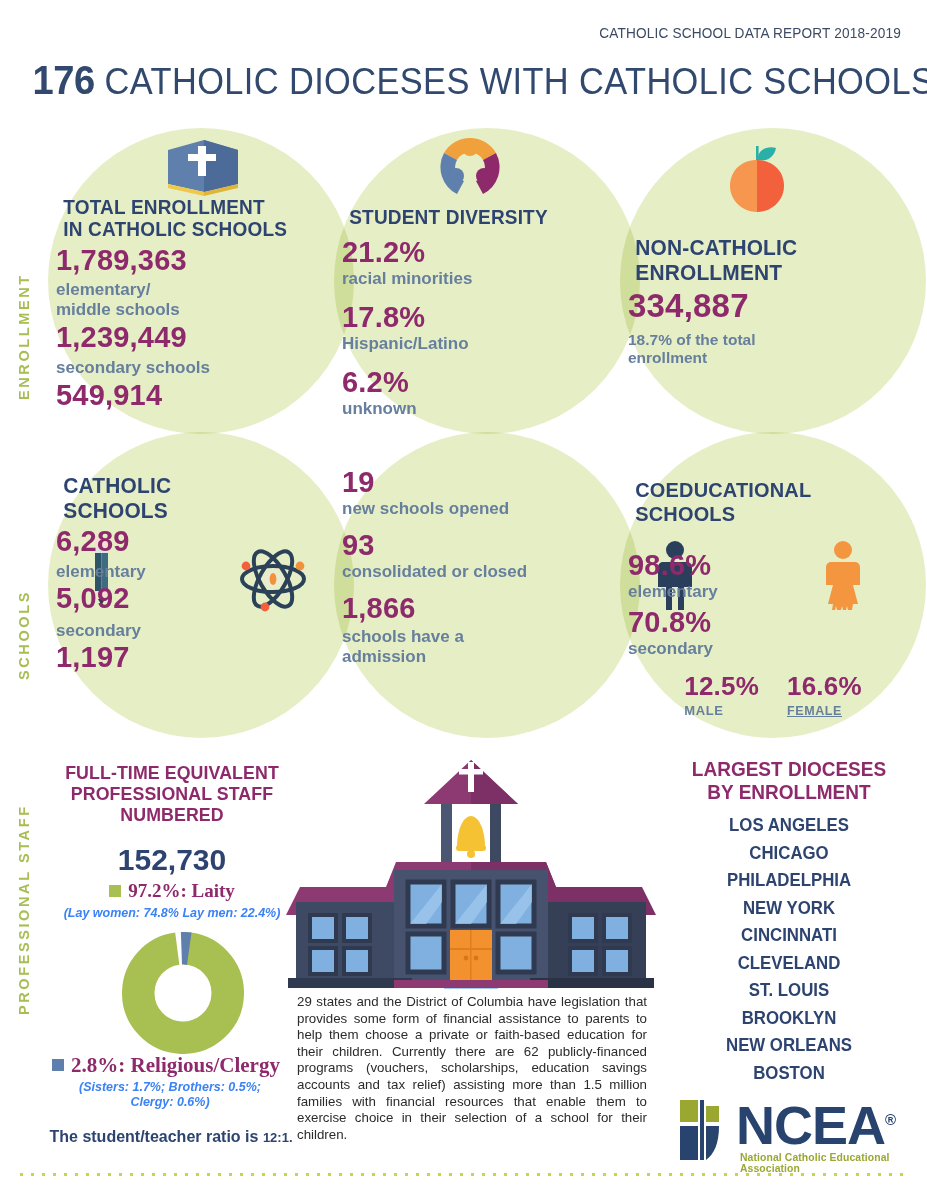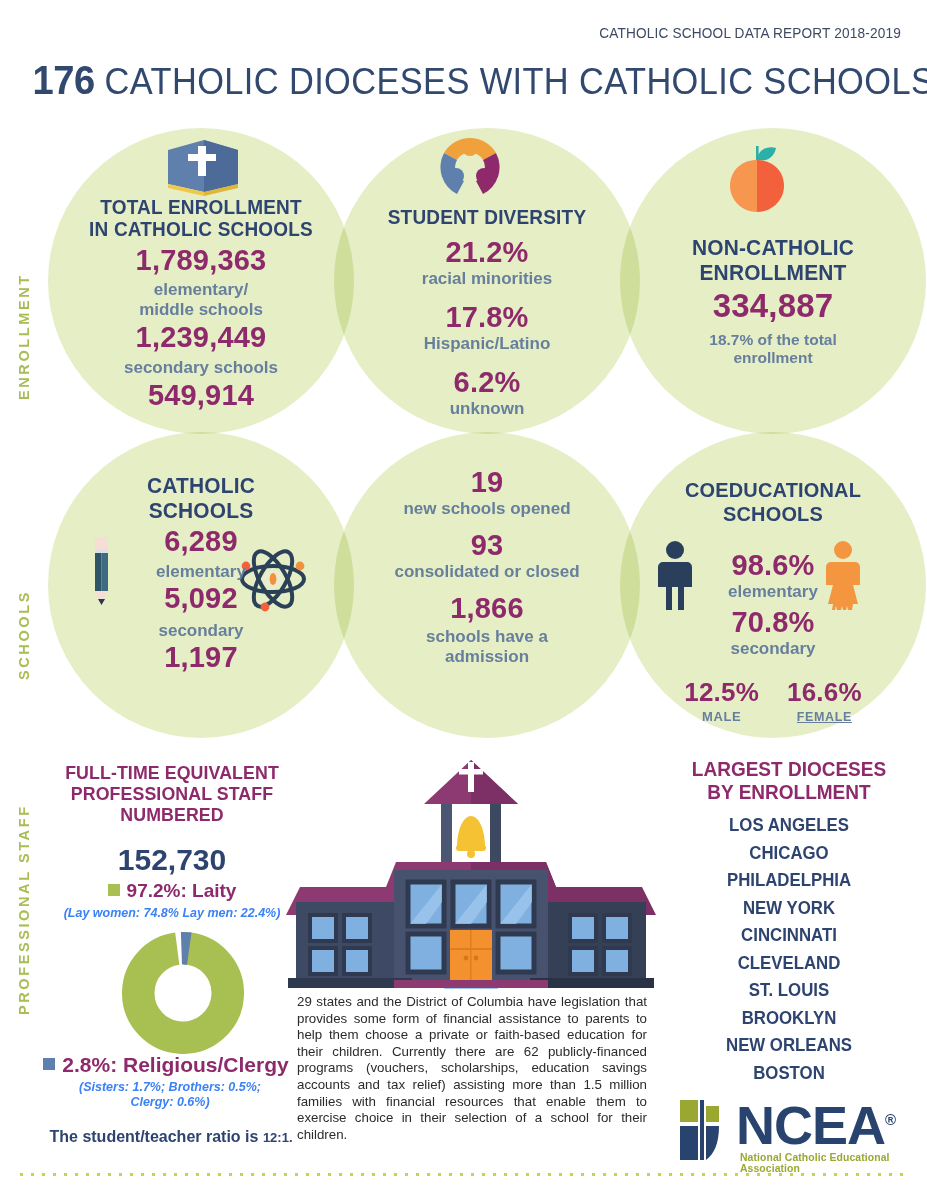--- a/index.html
+++ b/index.html
@@ -44,21 +44,21 @@
   #vl-staff      { left: 16px; top: 765px; height: 250px; }
   #vl-staff { color:#a8bd53; }
 
   
   .bubble {
     position: absolute; border-radius: 50%;
     background: rgba(183,205,87,0.34);
     mix-blend-mode: multiply;
   }
   .bubble-content {
-    position: absolute; text-align: center;
+    position: absolute; 
     font-family: "Liberation Sans", sans-serif;
   }
   .bhead {
     color: #2e4470; font-weight: bold; letter-spacing: .2px;
     font-size: 20px; line-height: 22px;
     font-family: "Liberation Sans Narrow","Liberation Sans",sans-serif;
     transform: scaleX(.95);
   }
   .bnum {
     color: #8e2a6b; font-weight: bold;
@@ -82,21 +82,21 @@
     font-family: "Liberation Sans Narrow","Liberation Sans",sans-serif;
     transform: scaleX(.96);
   }
   .staff-number {
     position: absolute; left: 46px; top: 843px; width: 252px;
     text-align: center; color: #2e4470; font-weight: bold;
     font-size: 30px; line-height: 34px;
   }
   .legend-row {
     position: absolute; width: 268px; text-align: center;
-    font-weight: bold; color: #8e2a6b;
+    font-weight: bold; color: #8e2a6b; font-family: Liberation Serif, serif;
   }
   .legend-row .sq {
     display:inline-block; width: 12px; height: 12px;
     vertical-align: middle; margin-right: 7px; position: relative; top: -2px;
   }
   #legend-laity { left: 38px; top: 880px; font-size: 19px; }
   #legend-laity .sq { background: #a8bf52; }
   #legend-clergy { left: 32px; top: 1053px; font-size: 21px; }
   #legend-clergy .sq { background: #5f7fad; }
   .legend-sub {
@@ -300,21 +300,21 @@
 
   <div class="bubble-content" style="left:628px; top:478px; width:290px;">
     <div class="bhead" style="font-size:21px; line-height:24px;">
       <div>COEDUCATIONAL</div>
       <div>SCHOOLS</div>
     </div>
     <div class="bnum" style="margin-top:23px;">98.6%</div>
     <div class="blabel">elementary</div>
     <div class="bnum" style="margin-top:4px;">70.8%</div>
     <div class="blabel">secondary</div>
-    <div style="display:flex; justify-content:center; gap:28px; margin-top:18px;">
+    <div style="display:flex; justify-content:center; gap:28px; margin-top:12px;">
       <div>
         <div class="bnum small">12.5%</div>
         <div class="blabel" style="font-size:13px; letter-spacing:.6px;">MALE</div>
       </div>
       <div>
         <div class="bnum small">16.6%</div>
         <div class="blabel" style="font-size:12.5px; letter-spacing:.6px;text-decoration:underline;">FEMALE</div>
       </div>
     </div>
   </div>

